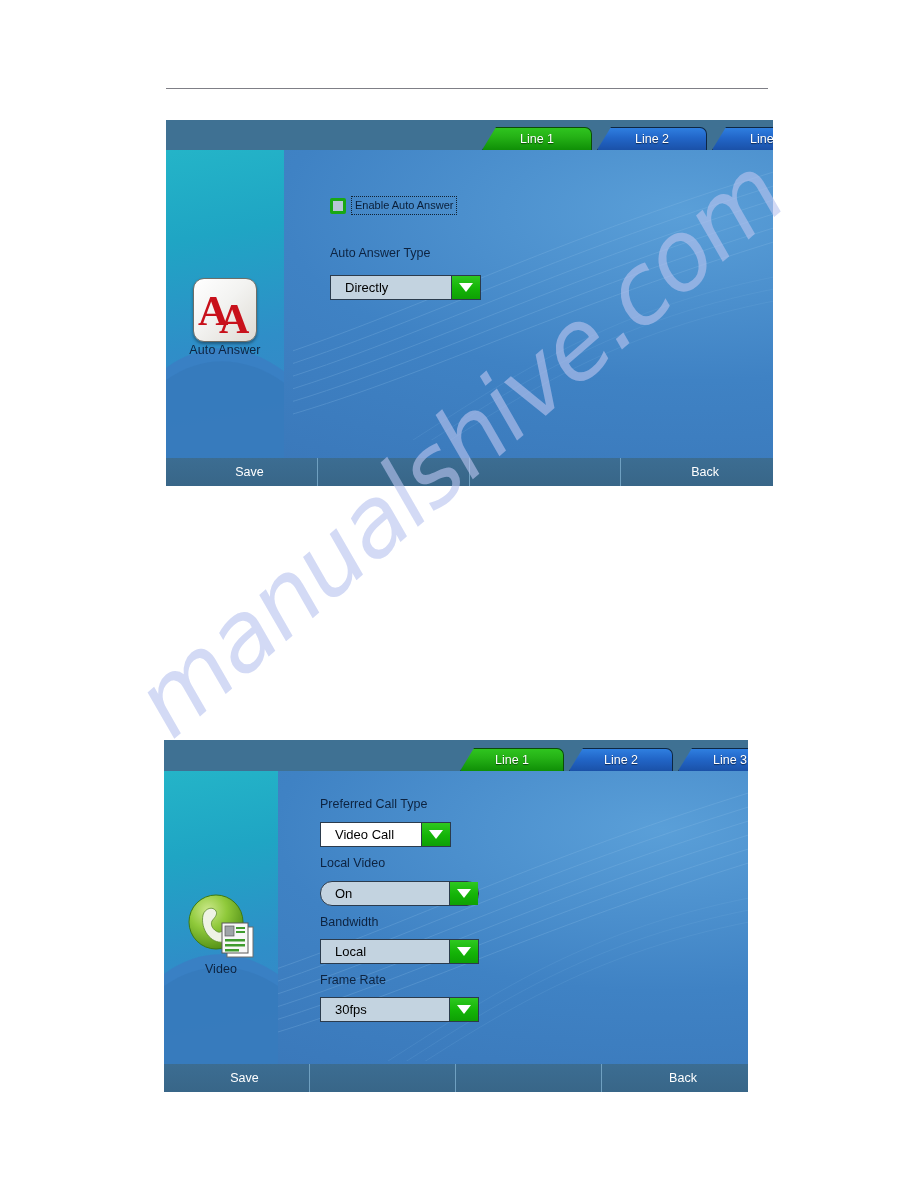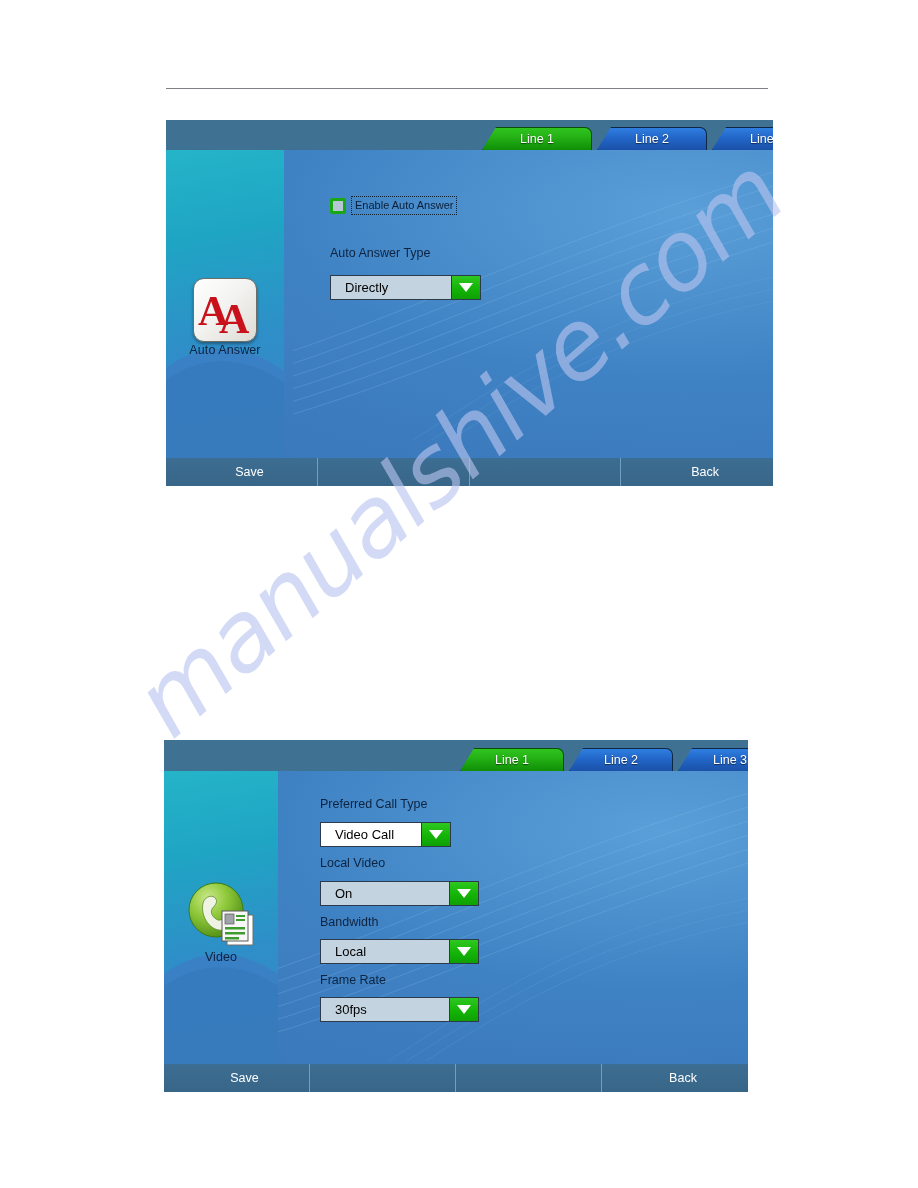--- a/index.html
+++ b/index.html
@@ -130,21 +130,21 @@
   .rail .curve{
     position:absolute;left:0;right:-30px;bottom:0;height:130px;
   }
   .rail .curve svg{display:block;}
 
   .rail-icon-wrap{
     position:absolute;left:0;right:0;
     text-align:center;
   }
   .screen.one .rail-icon-wrap{ top:128px; }
-  .screen.two .rail-icon-wrap{ top:106px; }
+  .screen.two .rail-icon-wrap{ top:118px; }
 
   .aa-icon{
     width:62px;height:62px;
     margin:0 auto;
     border-radius:11px;
     background:linear-gradient(135deg,#ffffff 0%,#f3f3f1 45%,#dedbd4 100%);
     border:1px solid #6e6e68;
     box-shadow:0 2px 3px rgba(0,0,0,.35);
     position:relative;
     overflow:hidden;
@@ -429,21 +429,21 @@
 
       <div class="field-label" style="left:42px; top:26px;">Preferred Call Type</div>
       <div class="dropdown white" style="left:42px; top:51px; width:131px;">
         <span class="dd-value">Video Call</span>
         <span class="dd-btn">
           <span class="dd-arrow"></span>
         </span>
       </div>
 
       <div class="field-label" style="left:42px; top:85px;">Local Video</div>
-      <div class="dropdown" style="left:42px; top:110px; width:159px;">
+      <div class="dropdown" style="left:42px; top:110px; width:159px;border-radius:12px;">
         <span class="dd-value">On</span>
         <span class="dd-btn">
           <span class="dd-arrow"></span>
         </span>
       </div>
 
       <div class="field-label" style="left:42px; top:144px;">Bandwidth</div>
       <div class="dropdown" style="left:42px; top:168px; width:159px;">
         <span class="dd-value">Local</span>
         <span class="dd-btn">

